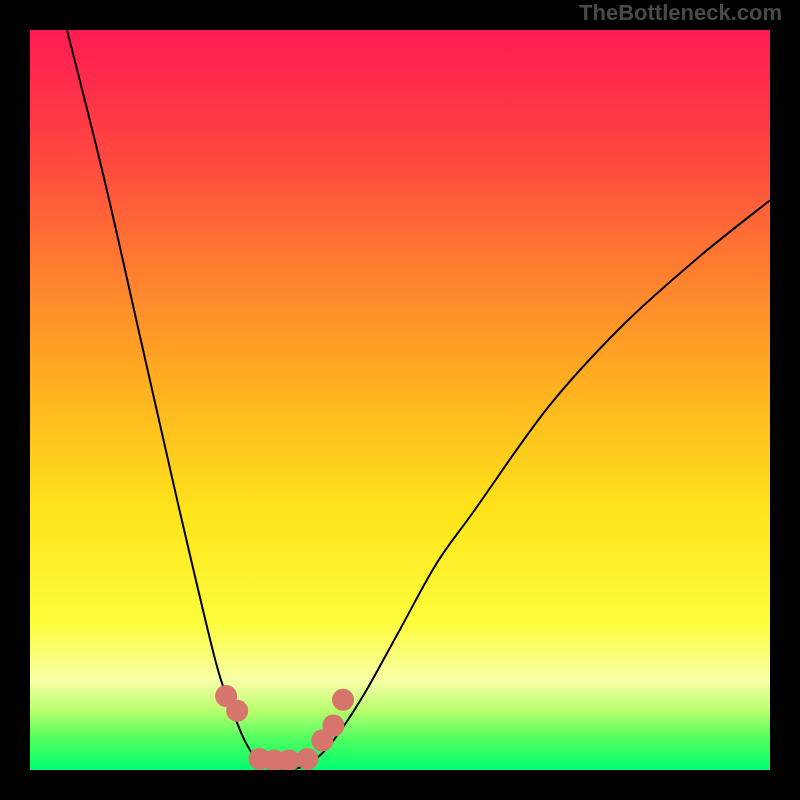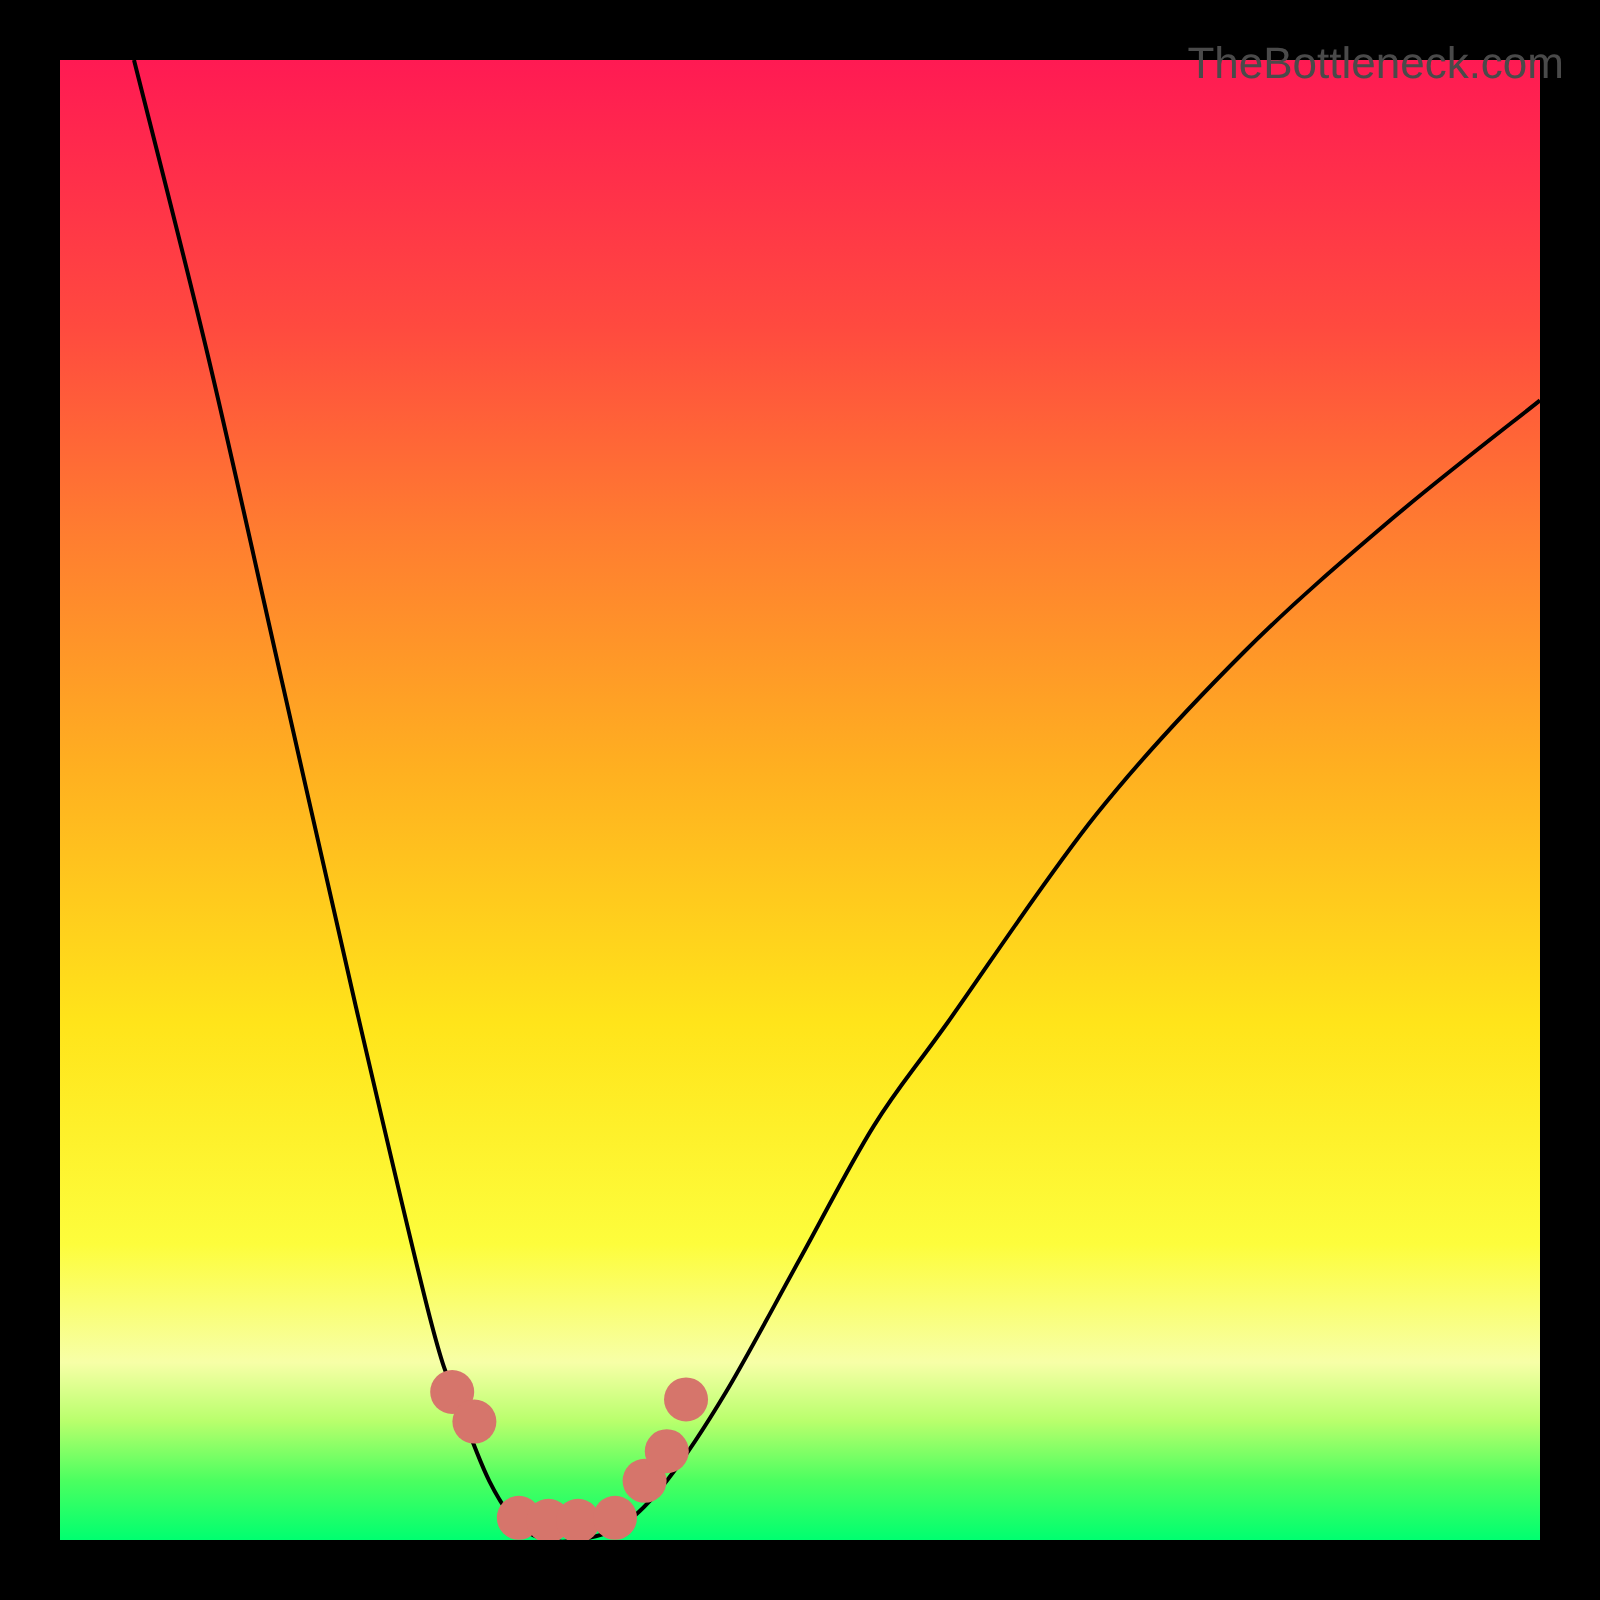--- a/index.html
+++ b/index.html
@@ -6,25 +6,25 @@
   body {
     width: 800px;
     height: 800px;
     background: #000;
     position: relative;
     overflow: hidden;
     font-family: Arial, Helvetica, sans-serif;
   }
   .watermark {
     position: absolute;
-    top: 19px;
+    top: 0;
     right: 18px;
     color: #4a4a4a;
     font-size: 22px;
-    font-weight: 400;
+    font-weight: 700;
     z-index: 50;
   }
   .plot-area {
     position: absolute;
     left: 30px;
     top: 30px;
     width: 740px;
     height: 740px;
     overflow: hidden;
   }

